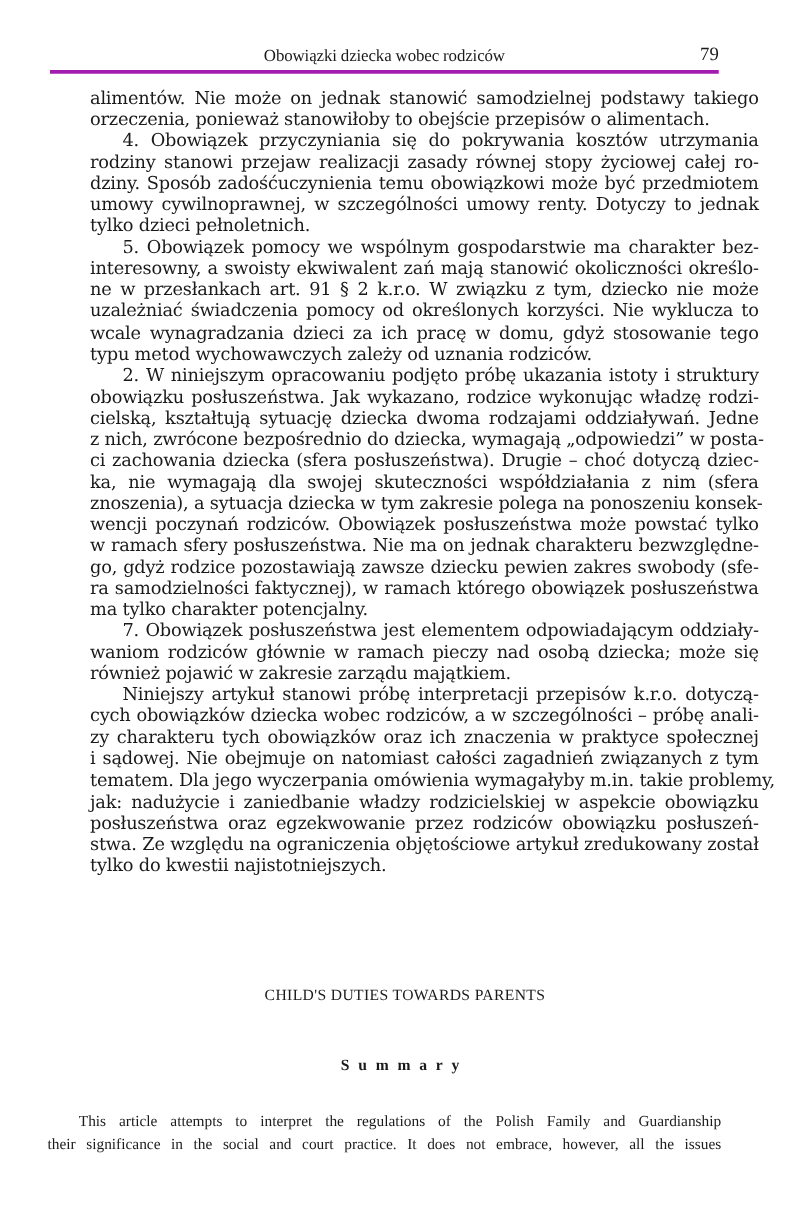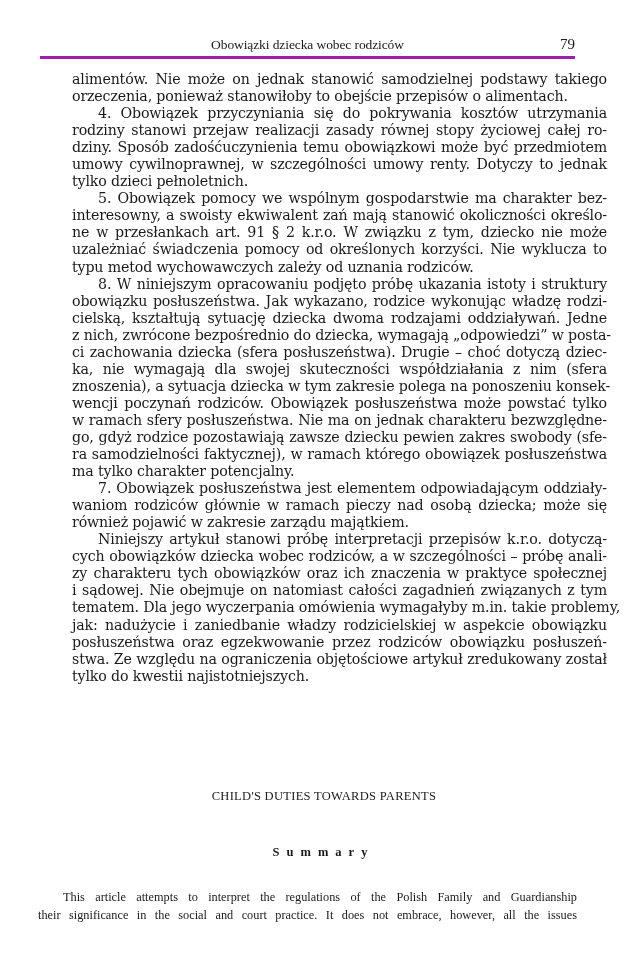--- a/index.html
+++ b/index.html
@@ -128,25 +128,26 @@
     <span class="line">dziny. Sposób zadośćuczynienia temu obowiązkowi może być przedmiotem</span>
     <span class="line">umowy cywilnoprawnej, w szczególności umowy renty. Dotyczy to jednak</span>
     <span class="line last">tylko dzieci pełnoletnich.</span>
   </p>
 
   <p>
     <span class="line first-indent">5. Obowiązek pomocy we wspólnym gospodarstwie ma charakter bez-</span>
     <span class="line">interesowny, a swoisty ekwiwalent zań mają stanowić okoliczności określo-</span>
     <span class="line">ne w przesłankach art. 91 § 2 k.r.o. W związku z tym, dziecko nie może</span>
     <span class="line">uzależniać świadczenia pomocy od określonych korzyści. Nie wyklucza to</span>
+    <span class="line">wcale wynagradzania dzieci za ich pracę w domu, gdyż stosowanie tego</span>
     <span class="line last">typu metod wychowawczych zależy od uznania rodziców.</span>
   </p>
 
   <p>
-    <span class="line first-indent">8. W niniejszym opracowaniu podjęto próbę ukazania istoty i struktury</span>
+    <span class="line first-indent">2. W niniejszym opracowaniu podjęto próbę ukazania istoty i struktury</span>
     <span class="line">obowiązku posłuszeństwa. Jak wykazano, rodzice wykonując władzę rodzi-</span>
     <span class="line">cielską, kształtują sytuację dziecka dwoma rodzajami oddziaływań. Jedne</span>
     <span class="line">z nich, zwrócone bezpośrednio do dziecka, wymagają „odpowiedzi” w posta-</span>
     <span class="line">ci zachowania dziecka (sfera posłuszeństwa). Drugie – choć dotyczą dziec-</span>
     <span class="line">ka, nie wymagają dla swojej skuteczności współdziałania z nim (sfera</span>
     <span class="line">znoszenia), a sytuacja dziecka w tym zakresie polega na ponoszeniu konsek-</span>
     <span class="line">wencji poczynań rodziców. Obowiązek posłuszeństwa może powstać tylko</span>
     <span class="line">w ramach sfery posłuszeństwa. Nie ma on jednak charakteru bezwzględne-</span>
     <span class="line">go, gdyż rodzice pozostawiają zawsze dziecku pewien zakres swobody (sfe-</span>
     <span class="line">ra samodzielności faktycznej), w ramach którego obowiązek posłuszeństwa</span>

